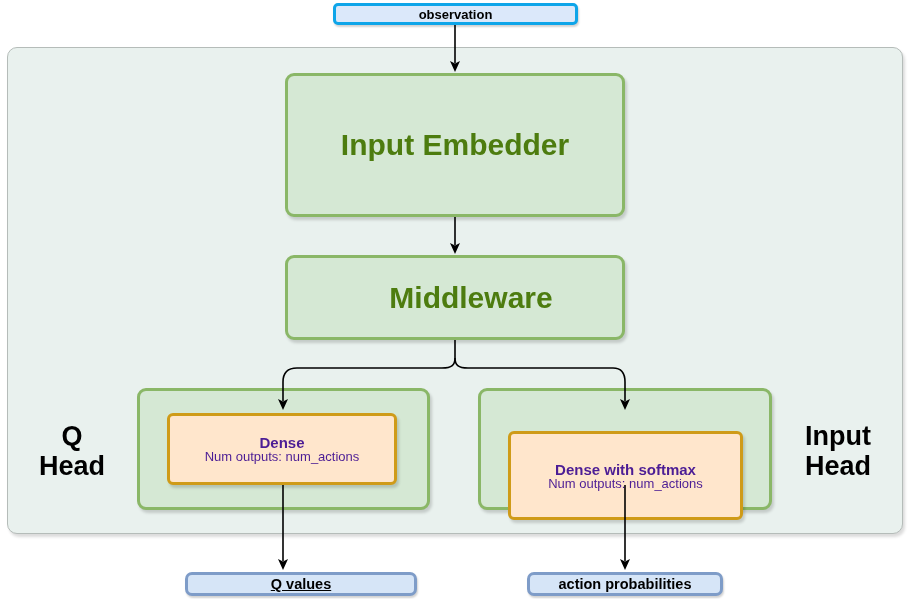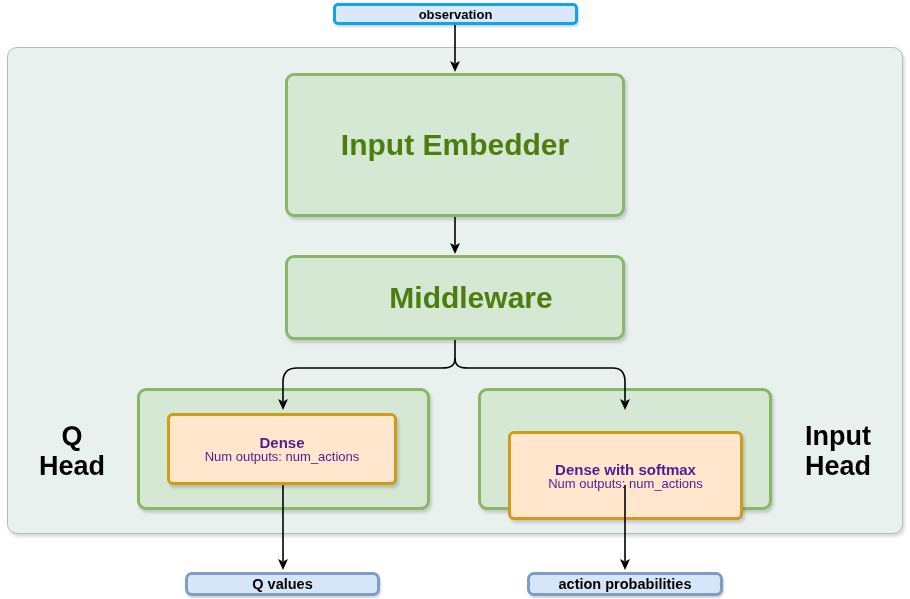--- a/index.html
+++ b/index.html
@@ -77,21 +77,21 @@
     box-shadow: 1px 2px 2px rgba(0,0,0,0.18);
   }
   .node-output {
     top: 572px; height: 24px;
     background: #d6e5f7;
     border: 3px solid #7e9cc8;
     border-radius: 7px;
     font-size: 14.5px;
     box-shadow: 1px 2px 2px rgba(0,0,0,0.18);
   }
-  .node-q-values            { left: 185px; width: 195px; }
+  .node-q-values            { left: 185px; width: 232px; text-decoration: underline; }
   .node-action-probabilities{ left: 527px; width: 196px; }
 
   
   .head-label {
     font-size: 27px; font-weight: bold; line-height: 30px;
     text-align: center; color: #000; z-index: 2;
   }
   .label-q-head      { left: 22px;  top: 421px; width: 100px; }
   .label-policy-head { left: 788px; top: 421px; width: 100px; }
 

